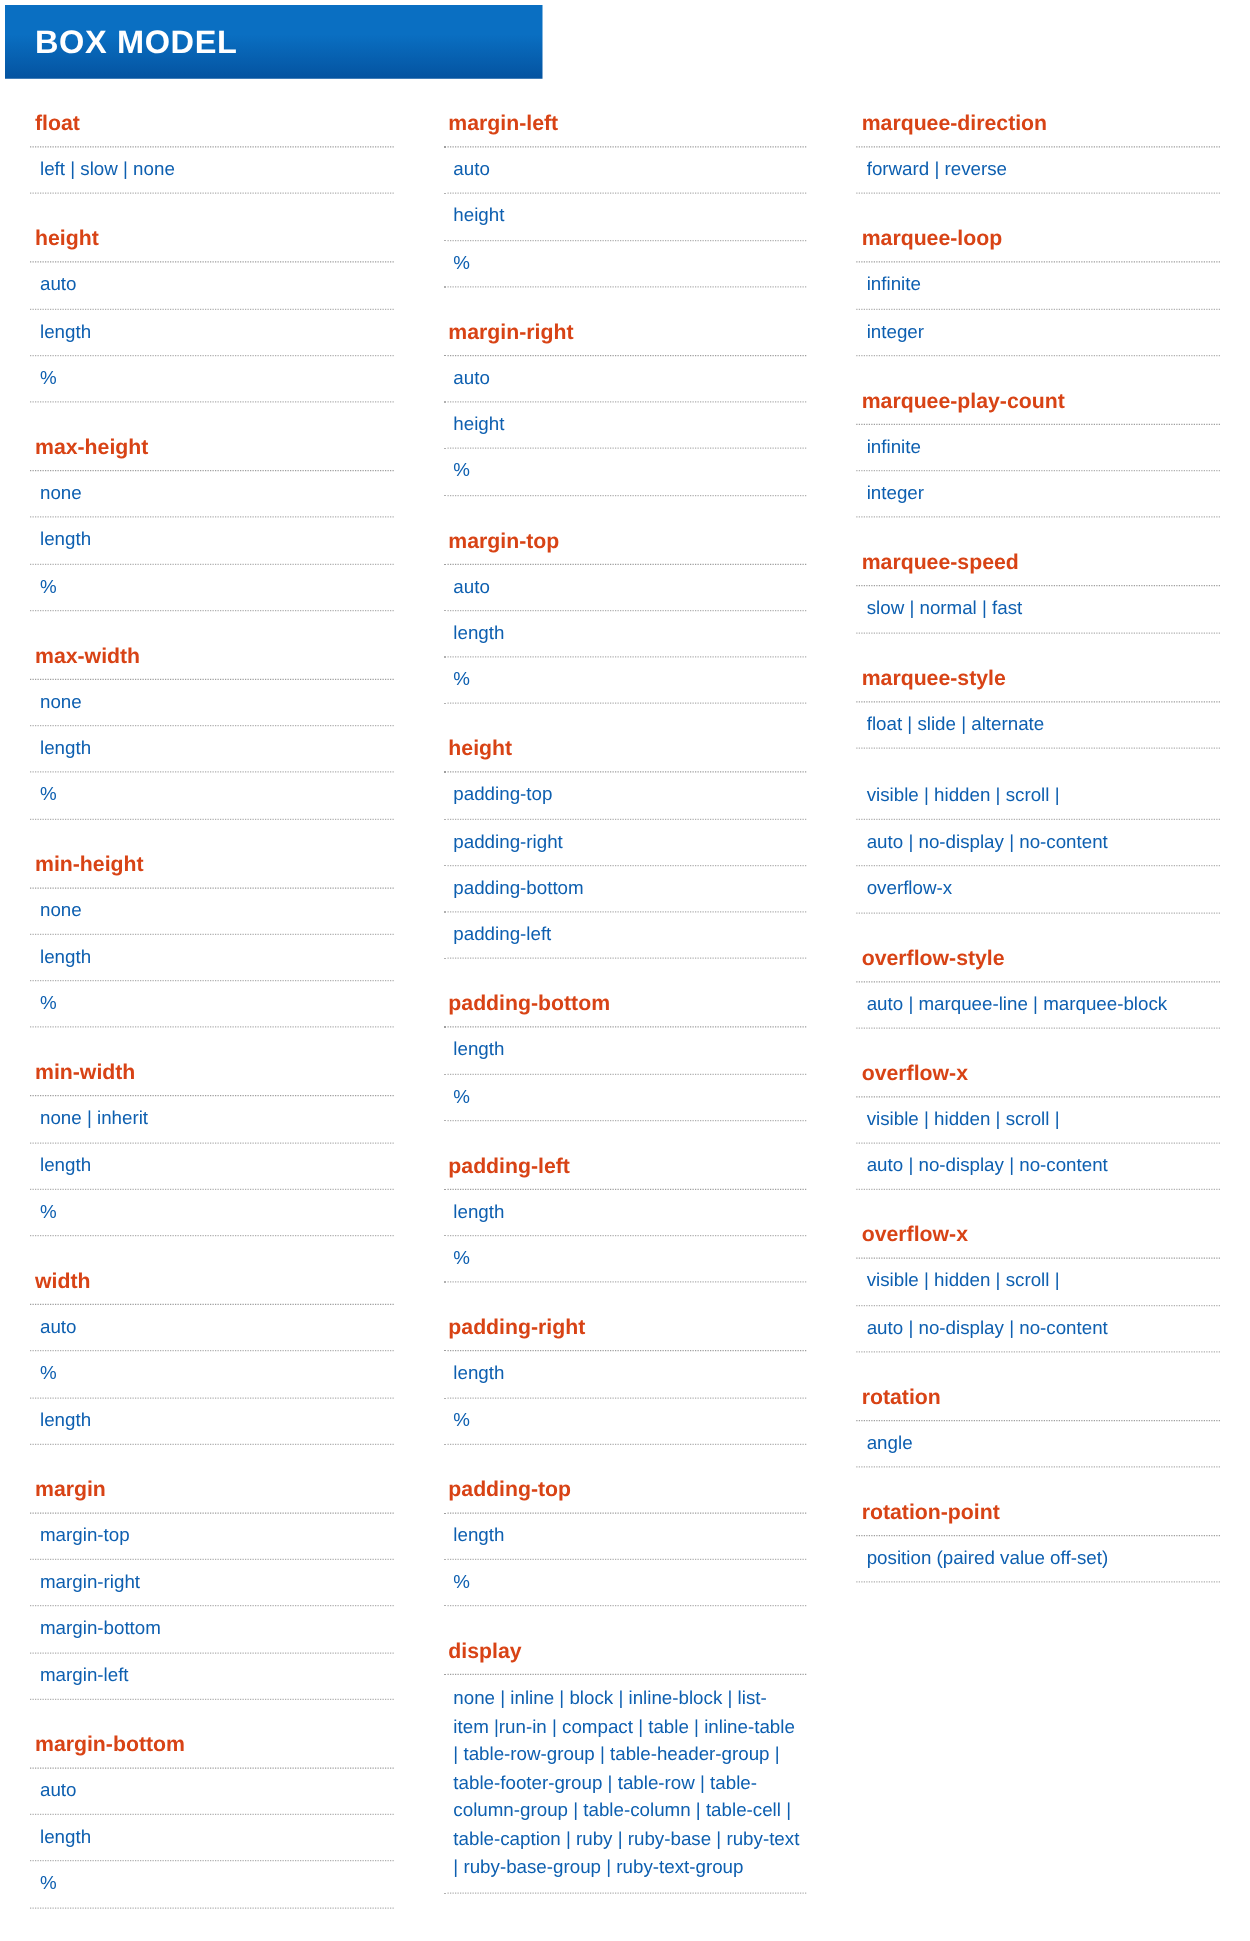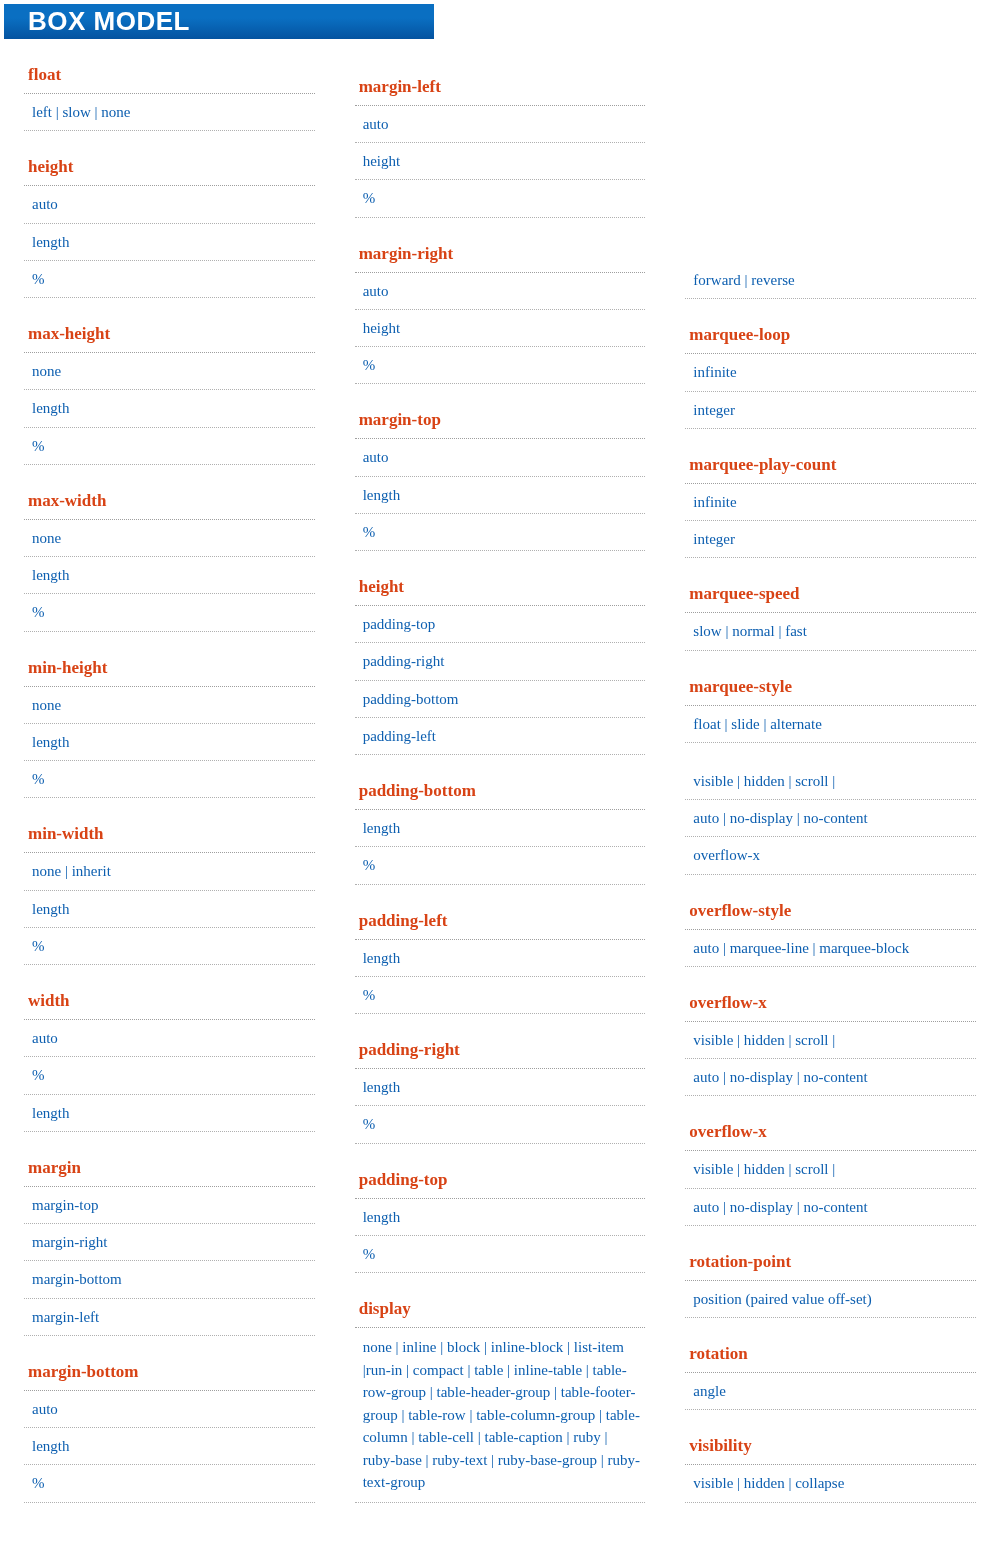--- a/index.html
+++ b/index.html
@@ -9,31 +9,30 @@
     width: 1000px;
     padding: 0 0 40px 0;
   }
   .banner {
     background: linear-gradient(to bottom, #0a6fc2 0%, #0a6fc2 40%, #0453a0 100%);
     color: #ffffff;
     font-weight: 700;
     font-size: 26px;
     font-family: Arial, Helvetica, sans-serif;
     letter-spacing: 0.5px;
-    padding: 2px 24px;
+    padding: 14px 24px;
     width: 430px;
     margin: 4px 0 20px 4px;
     text-transform: uppercase;
   }
   .columns {
     display: flex;
     gap: 40px;
     padding: 0 24px;
-    align-items: flex-end;
-    font-family: Liberation Serif, serif;
+    align-items: flex-start;
   }
   .col { flex: 1; }
   .group { margin-bottom: 20px; }
   .prop {
     color: #d84315;
     font-weight: 700;
     font-size: 17px;
     padding: 6px 4px 8px 4px;
     border-bottom: 1px dotted #9e9e9e;
   }
@@ -155,20 +154,21 @@
         <div class="val">length</div>
         <div class="val">%</div>
       </div>
       <div class="group">
         <div class="prop">display</div>
         <div class="val multi">none | inline | block | inline-block | list-item |run-in | compact | table | inline-table | table-row-group | table-header-group | table-footer-group | table-row | table-column-group | table-column | table-cell | table-caption | ruby | ruby-base | ruby-text | ruby-base-group | ruby-text-group</div>
       </div>
     </div>
   <div class="col" id="col-2">
       <div class="group">
+        <div class="prop">marquee-direction</div>
         <div class="val">forward | reverse</div>
       </div>
       <div class="group">
         <div class="prop">marquee-loop</div>
         <div class="val">infinite</div>
         <div class="val">integer</div>
       </div>
       <div class="group">
         <div class="prop">marquee-play-count</div>
         <div class="val">infinite</div>
@@ -195,25 +195,21 @@
         <div class="prop">overflow-x</div>
         <div class="val">visible | hidden | scroll |</div>
         <div class="val">auto | no-display | no-content</div>
       </div>
       <div class="group">
         <div class="prop">overflow-x</div>
         <div class="val">visible | hidden | scroll |</div>
         <div class="val">auto | no-display | no-content</div>
       </div>
       <div class="group">
+        <div class="prop">rotation</div>
+        <div class="val">angle</div>
+      </div>
+      <div class="group">
         <div class="prop">rotation-point</div>
         <div class="val">position (paired value off-set)</div>
-      </div>
-      <div class="group">
-        <div class="prop">rotation</div>
-        <div class="val">angle</div>
-      </div>
-      <div class="group">
-        <div class="prop">visibility</div>
-        <div class="val">visible | hidden | collapse</div>
       </div>
     </div>
 </div>
 
 </body></html>

